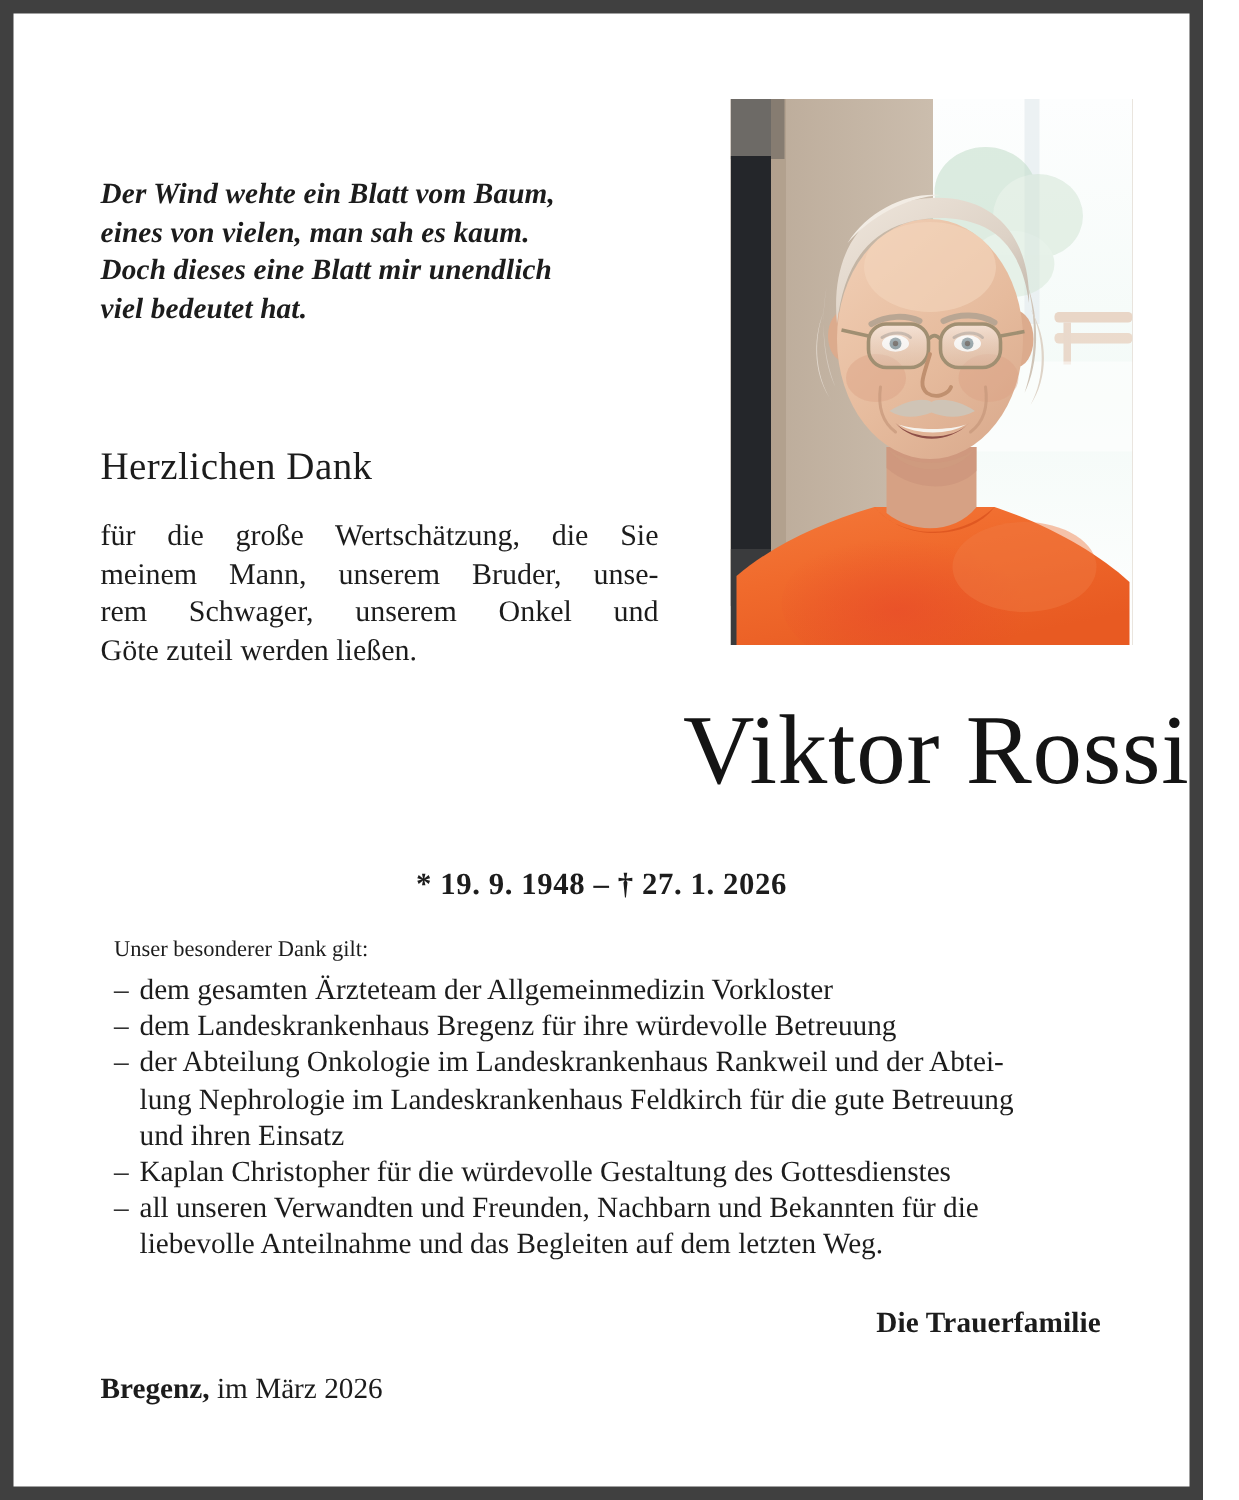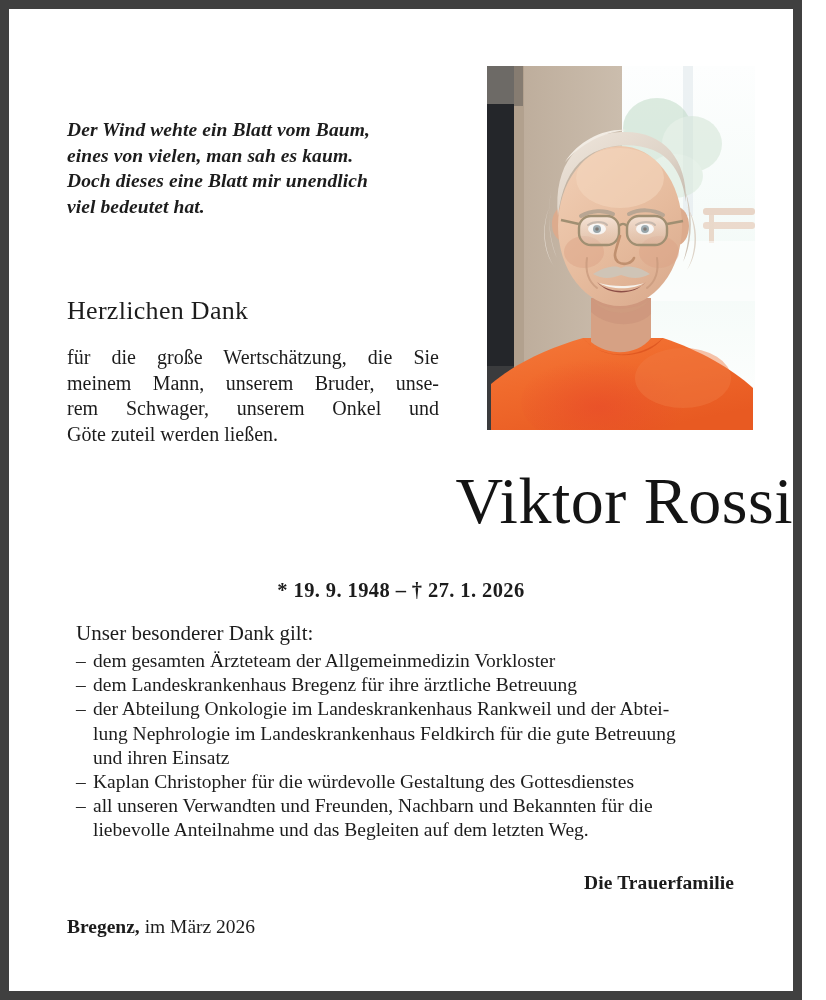--- a/index.html
+++ b/index.html
@@ -120,21 +120,21 @@
     letter-spacing: 0.4px;
     color: #1c1c1c;
     margin-top: 28px;
   }
 
   
   #special-thanks-intro {
     position: absolute;
     left: 67px;
     top: 611px;
-    font-size: 21px;
+    font-size: 15px;
     line-height: 26px;
     color: #1c1c1c;
   }
   #thanks-list {
     position: absolute;
     left: 67px;
     top: 640px;
     width: 700px;
     font-size: 19.5px;
     line-height: 24.2px;
@@ -335,21 +335,21 @@
       <div class="thanks-item">
         <span class="item-dash">–</span>
         <span class="item-text">
           <span class="wrap-line">dem gesamten Ärzteteam der Allgemeinmedizin Vorkloster</span>
         </span>
       </div>
 
       <div class="thanks-item">
         <span class="item-dash">–</span>
         <span class="item-text">
-          <span class="wrap-line">dem Landeskrankenhaus Bregenz für ihre ärztliche Betreuung</span>
+          <span class="wrap-line">dem Landeskrankenhaus Bregenz für ihre würdevolle Betreuung</span>
         </span>
       </div>
 
       <div class="thanks-item">
         <span class="item-dash">–</span>
         <span class="item-text">
           <span class="wrap-line">der Abteilung Onkologie im Landeskrankenhaus Rankweil und der Abtei-</span>
           <span class="wrap-line">lung Nephrologie im Landeskrankenhaus Feldkirch für die gute Betreuung</span>
           <span class="wrap-line">und ihren Einsatz</span>
         </span>

